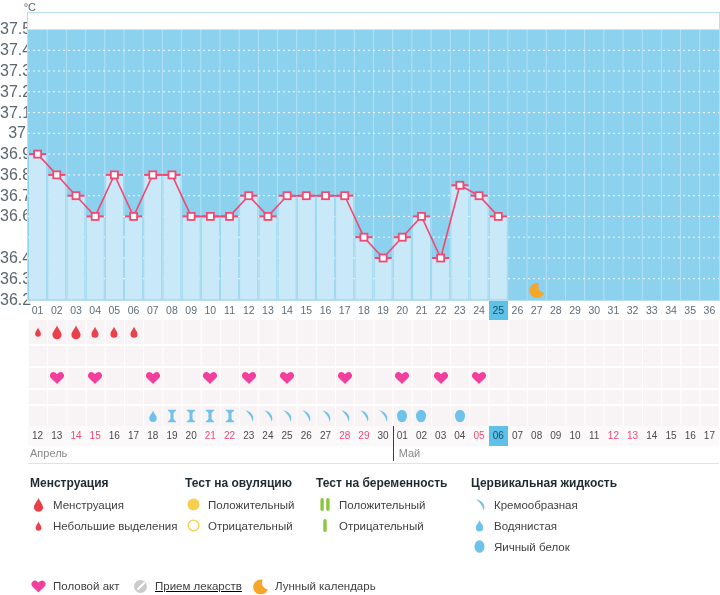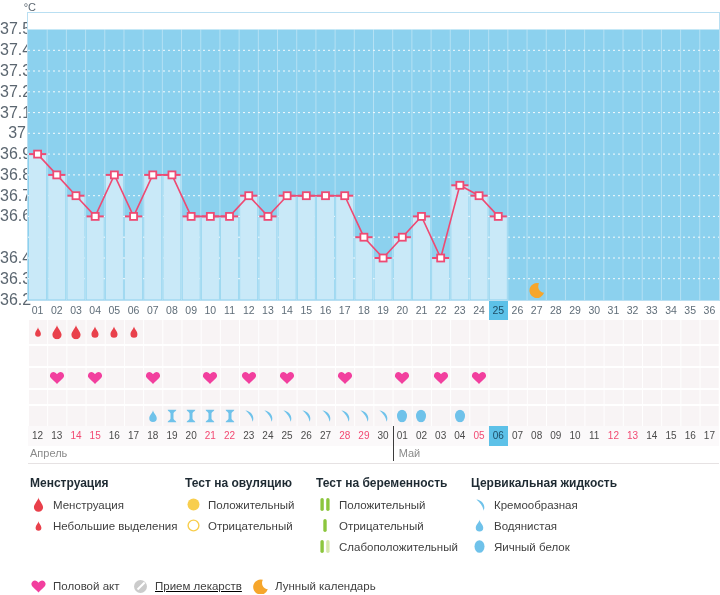--- a/index.html
+++ b/index.html
@@ -499,29 +499,20 @@
           <span class="lg-label">Положительный</span>
         </div>
         <div class="lg-item">
           <span class="lg-icon">
             <svg width="10" height="13" viewBox="0 0 10 13">
               <rect x="3.3" width="3.4" height="13" rx="1.7" fill="#8cc63e"></rect>
             </svg>
           </span>
           <span class="lg-label">Отрицательный</span>
         </div>
-        <div class="lg-item">
-          <span class="lg-icon">
-            <svg width="10" height="13" viewBox="0 0 10 13">
-              <rect x="0.4" width="3.4" height="13" rx="1.7" fill="#8cc63e"></rect>
-              <rect x="6.2" width="3.4" height="13" rx="1.7" fill="#d7e8ac"></rect>
-            </svg>
-          </span>
-          <span class="lg-label">Слабоположительный</span>
-        </div>
       </div>
       <div class="lg-section" style="left: 471px;">
         <div class="lg-title">Цервикальная жидкость</div>
         <div class="lg-item">
           <span class="lg-icon">
             <svg width="10" height="12" viewBox="0 0 11 13">
               <path d="M1.5.4C8.5 1.2 12 7.5 9.4 12.8 9 8 5.5 3.5 1.5.4Z" fill="#6fc2ea"></path>
             </svg>
           </span>
           <span class="lg-label">Кремообразная</span>

